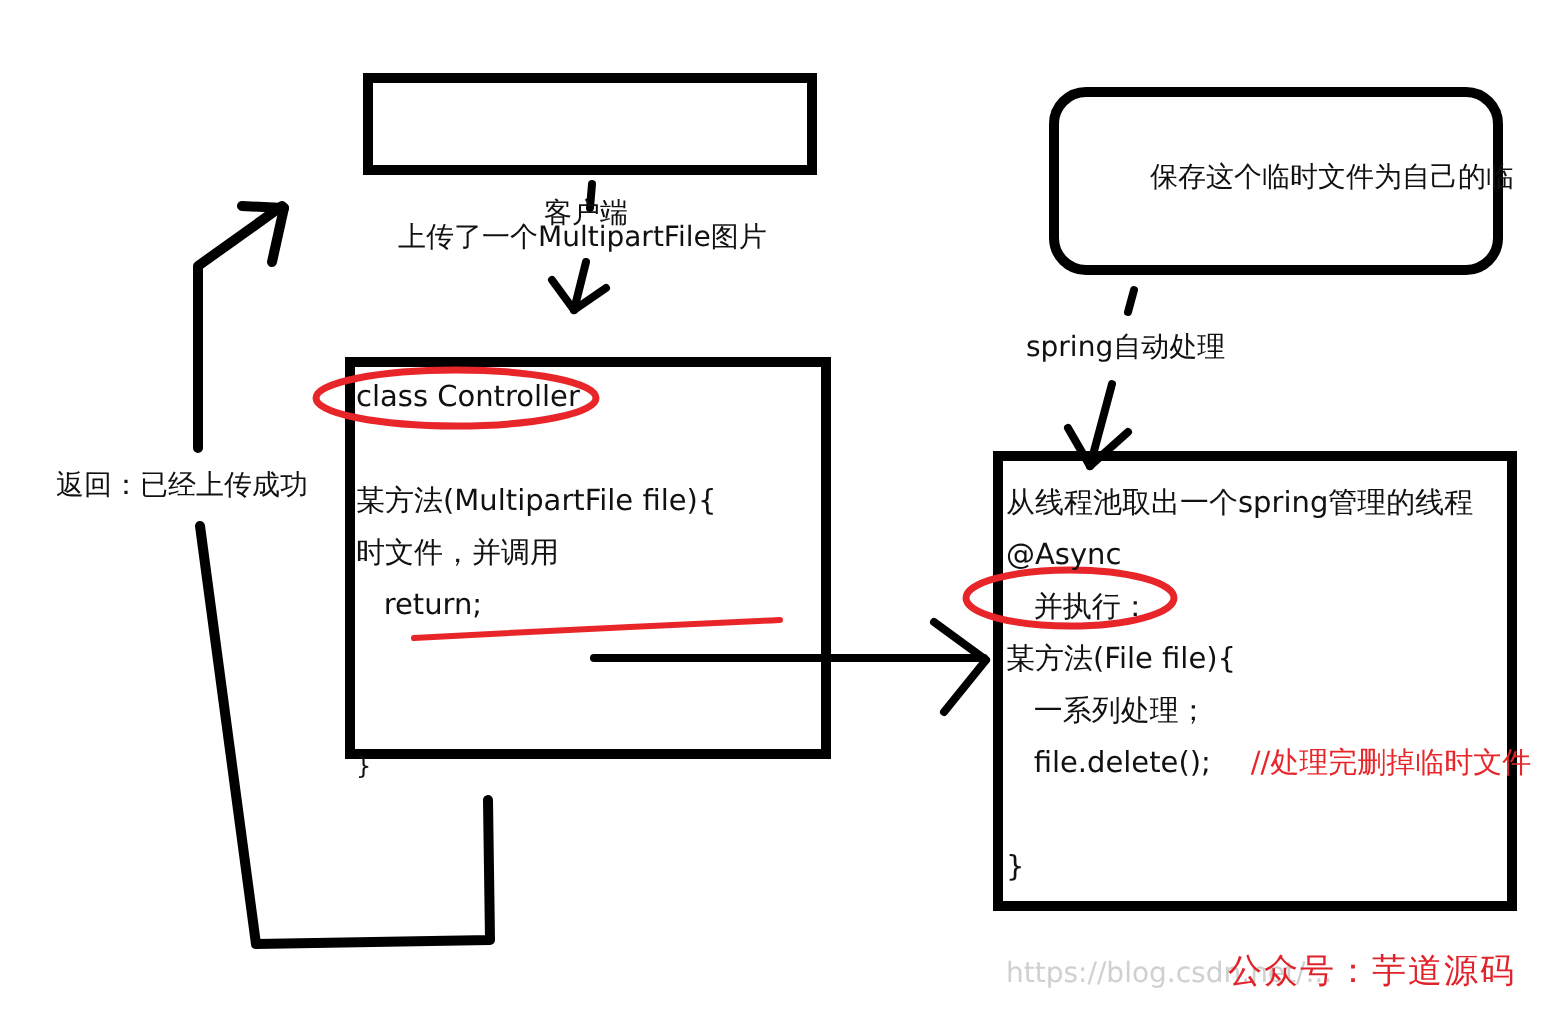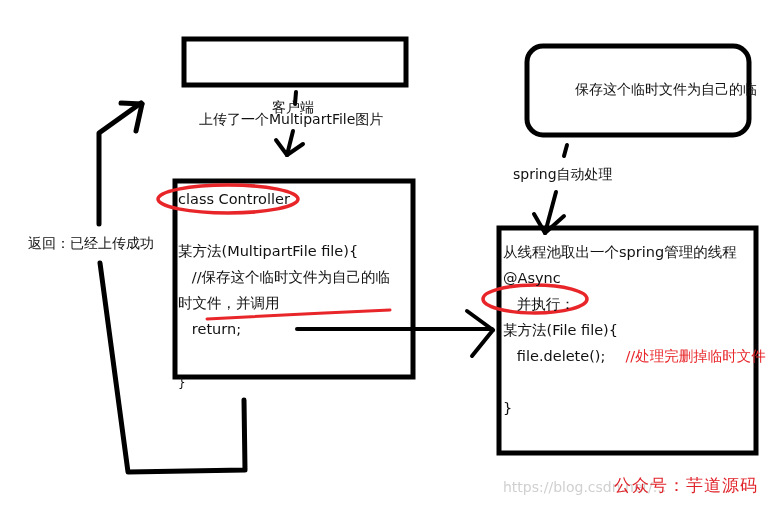--- a/index.html
+++ b/index.html
@@ -64,34 +64,34 @@
 <div class="txt" style="left:272px; top:52px;margin-top:46px;">客户端</div>
 
 <div class="txt" style="left:199px; top:110px;">上传了一个MultipartFile图片</div>
 
 <div class="txt" style="left:28px; top:234px;">返回：已经上传成功</div>
 
 <div class="code" style="left:178px; top:186px;">
   <div>class Controller</div>
   <div></div>
   <div>某方法(MultipartFile file){</div>
-  <div style="white-space:pre;">   //保存这个临时文件为自己的临</div>
   <div>时文件，并调用</div>
   <div style="white-space:pre;">   return;</div>
 </div>
 <div class="txt" style="left:178px; top:374px; font-size:12px;">}</div>
 
 <div class="txt" style="left:575px; top:80px;">保存这个临时文件为自己的临</div>
 
 <div class="txt" style="left:513px; top:165px;">spring自动处理</div>
 
 <div class="code" style="left:503px; top:239px;">
   <div>从线程池取出一个spring管理的线程</div>
   <div>@Async</div>
   <div style="white-space:pre;">   并执行：</div>
   <div>某方法(File file){</div>
+  <div style="white-space:pre;">   一系列处理；</div>
   <div style="white-space:pre;"><span>   file.delete();</span><span class="red">//处理完删掉临时文件</span></div>
   <div></div>
   <div>}</div>
 </div>
 
 <div class="wm" style="left:503px; top:479px;">https://blog.csdn.net/...</div>
 <div class="brand" style="left:614px; top:474px;">公众号：芋道源码</div>
 
 </body></html>

